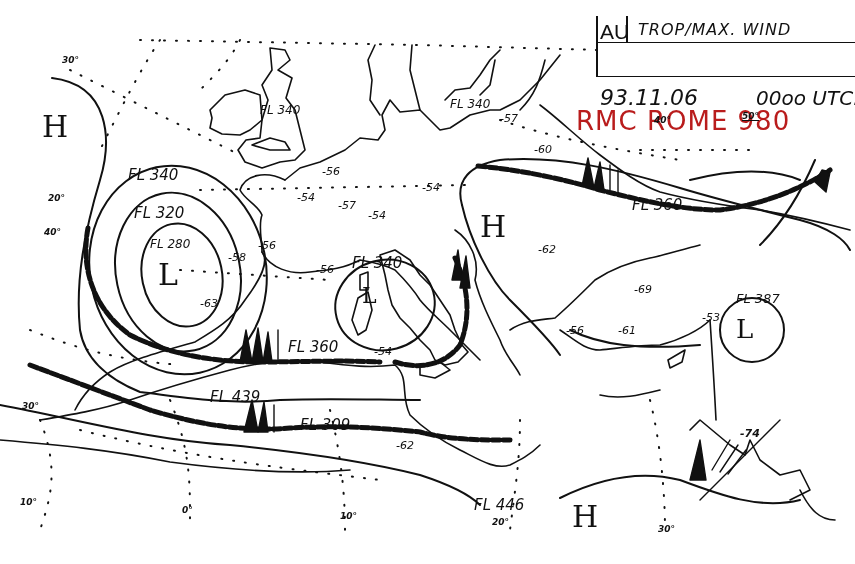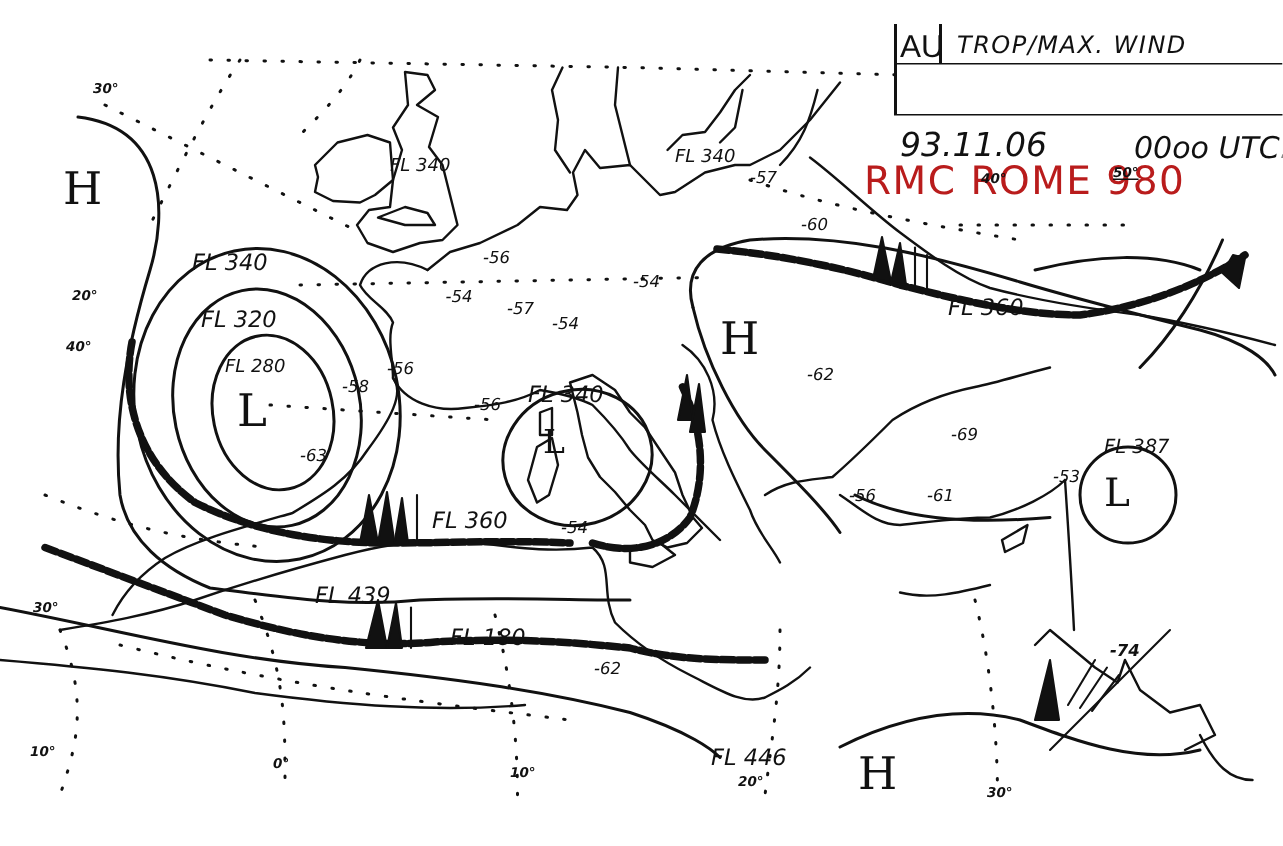--- a/index.html
+++ b/index.html
@@ -173,21 +173,21 @@
   <span class="lbl center" style="left:736px;top:316px;font-size:26px;">L</span>
   <span class="lbl center" style="left:572px;top:502px;">H</span>
 </div>
 
 <div id="flight-levels">
   <span class="lbl fl" style="left:128px;top:168px;">FL 340</span>
   <span class="lbl fl" style="left:134px;top:206px;text-align:center;">FL 320</span>
   <span class="lbl fl" style="left:150px;top:238px;font-size:12px;">FL 280</span>
   <span class="lbl fl" style="left:288px;top:340px;">FL 360</span>
   <span class="lbl fl" style="left:210px;top:390px;">FL 439</span>
-  <span class="lbl fl" style="left:300px;top:418px;">FL 180</span>
+  <span class="lbl fl" style="left:300px;top:418px;">FL 309</span>
   <span class="lbl fl" style="left:474px;top:498px;">FL 446</span>
   <span class="lbl fl" style="left:352px;top:256px;">FL 340</span>
   <span class="lbl fl" style="left:632px;top:198px;">FL 360</span>
   <span class="lbl fl" style="left:736px;top:292px;font-size:13px;">FL 387</span>
   <span class="lbl fl" style="left:260px;top:104px;font-size:12px;">FL 340</span>
   <span class="lbl fl" style="left:450px;top:98px;font-size:12px;">FL 340</span>
 </div>
 
 <div id="temperatures">
   <span class="lbl temp" style="left:322px;top:166px;">-56</span>

